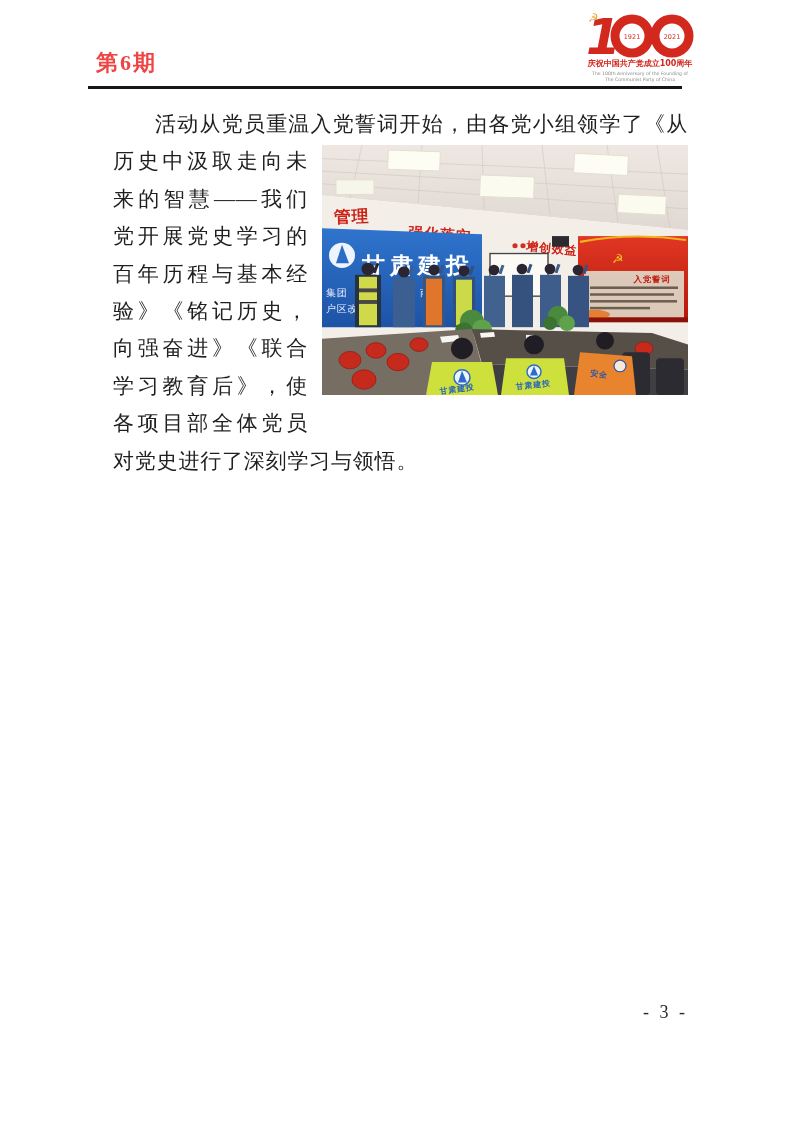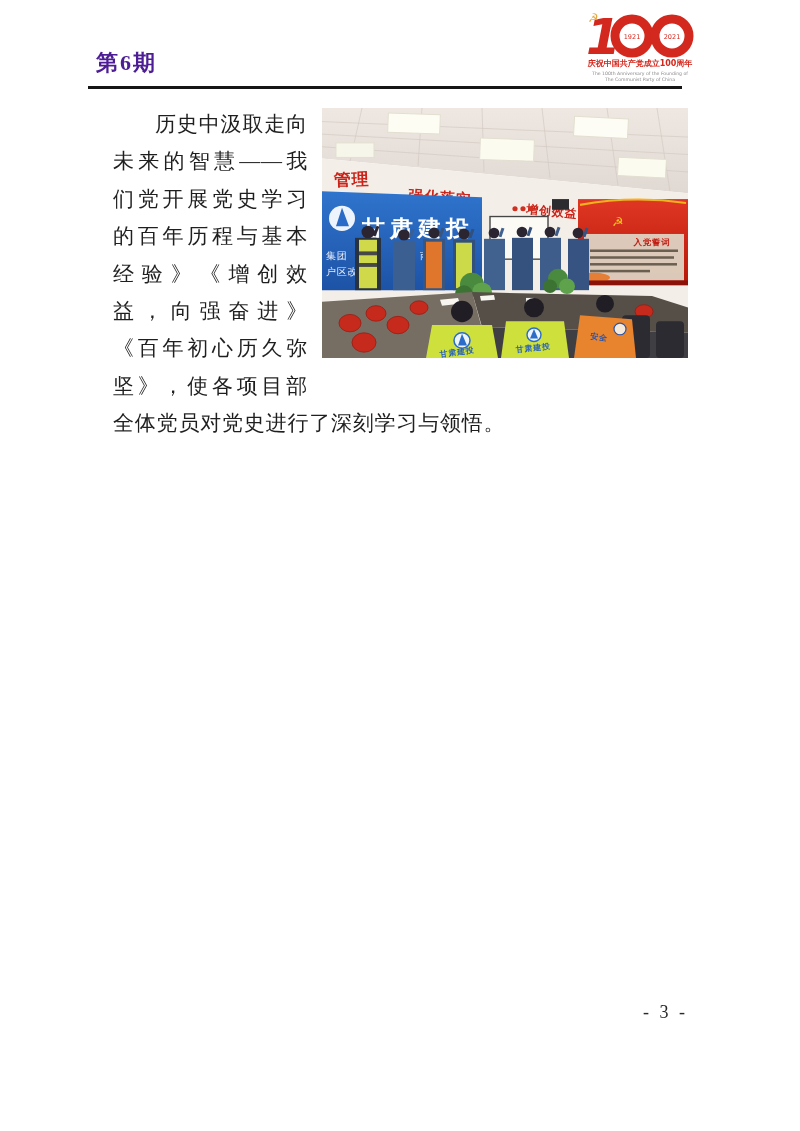--- a/index.html
+++ b/index.html
@@ -3,21 +3,21 @@
 <meta charset="utf-8">
 <style>
   html,body{margin:0;padding:0;background:#9a9a9a;}
   .page{
     position:relative;width:800px;height:1131px;margin:0 auto;
     background:#ffffff;overflow:hidden;
     font-family:"Liberation Serif","DejaVu Serif",serif;color:#1f1f1f;
   }
   .issue{
     position:absolute;left:96px;top:48px;
-    font-size:22px;font-weight:bold;letter-spacing:2px;color:#4c1d95;
+    font-size:22px;font-weight:bold;letter-spacing:2px;color:#ef4444;
   }
   .logo{position:absolute;left:584px;top:8px;width:112px;height:78px;}
   .header-rule{
     position:absolute;left:88px;top:86px;width:594px;height:0;
     border-top:3px solid #161616;
   }
   .article{
     position:absolute;left:113px;top:106px;width:575px;
     font-size:21px;line-height:37.4px;letter-spacing:0.8px;
     text-align:justify;text-justify:inter-character;
@@ -51,21 +51,21 @@
       <text x="56" y="58" text-anchor="middle" font-family="'DejaVu Sans',sans-serif" font-size="8" font-weight="bold" fill="#d3281e">庆祝中国共产党成立100周年</text>
       <text x="56" y="67" text-anchor="middle" font-family="'DejaVu Sans',sans-serif" font-size="4.6" fill="#8a8a8a">The 100th Anniversary of the Founding of</text>
       <text x="56" y="73" text-anchor="middle" font-family="'DejaVu Sans',sans-serif" font-size="4.6" fill="#8a8a8a">The Communist Party of China</text>
     </svg>
   </div>
 
   <div class="header-rule"></div>
 
   <div class="article">
     <p>
-      <span class="photo-wrap">
+      <span>活动从党员重温入党誓词开始，由各党小组领学了《从</span><span class="photo-wrap">
           <svg viewBox="0 0 366 258" preserveAspectRatio="none">
         <defs>
           <linearGradient id="ceil" x1="0" y1="0" x2="0" y2="1">
             <stop offset="0" stop-color="#efe8e2"></stop>
                 <stop offset="1" stop-color="#e0d8d2"></stop>
           </linearGradient>
           <linearGradient id="bluebn" x1="0" y1="0" x2="0" y2="1">
             <stop offset="0" stop-color="#2f74cd"></stop>
                 <stop offset="1" stop-color="#1d53a6"></stop>
           </linearGradient>
@@ -228,19 +228,19 @@
           <path d="M208 238 L212 228 L216 238 Z" fill="#2a6cc8"></path>
           <text x="194" y="252" font-size="8" font-weight="bold" fill="#2a63b8" transform="rotate(-6 194 252)">甘肃建投</text>
         </g>
         <g>
           <circle cx="283" cy="202" r="9" fill="#201d24"></circle>
           <polygon points="258,214 310,218 314,258 252,258" fill="#e8832e"></polygon>
           <circle cx="298" cy="228" r="6" fill="#f6e9da" stroke="#2a55a8" stroke-width="1.2"></circle>
           <text x="268" y="238" font-size="8" font-weight="bold" fill="#2a55a8" transform="rotate(8 268 238)">安全</text>
         </g>
       </svg>
-        </span><span>历史中汲取走向未来的智慧——我们党开展党史学习的百年历程与基本经验》《增创效益，向强奋进》《百年初心历久弥坚》，使各项目部全体党员对党史进行了深刻学习与领悟。</span>
+        </span><span>历史中汲取走向未来的智慧——我们党开展党史学习的百年历程与基本经验》《铭记历史，向强奋进》《联合学习教育后》，使各项目部全体党员对党史进行了深刻学习与领悟。</span>
     </p>
   </div>
 
   <div class="page-num">- 3 -</div>
 
 </div>
 
 </body></html>

